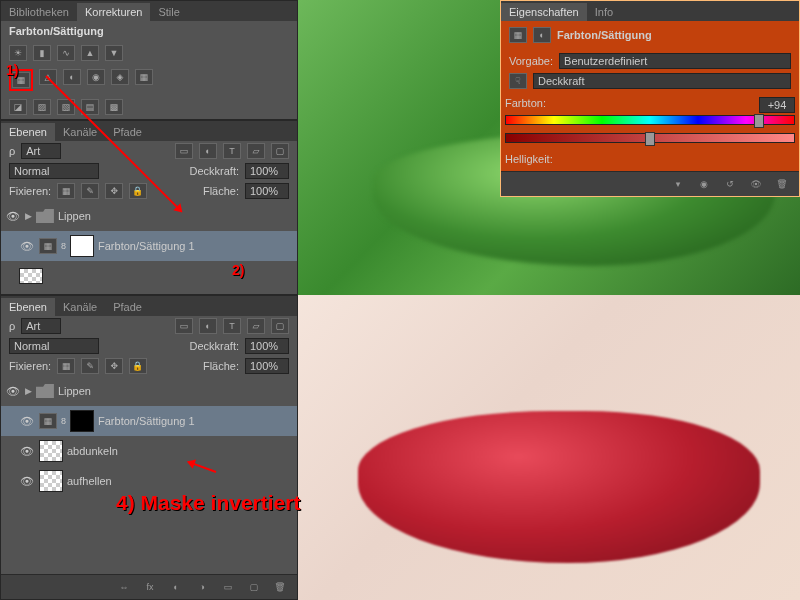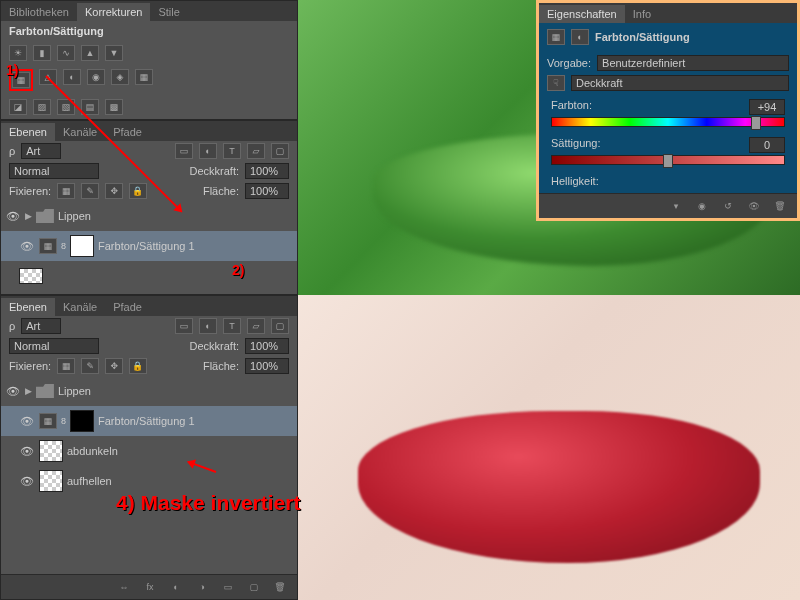--- a/index.html
+++ b/index.html
@@ -22,22 +22,22 @@
 .eye{width:16px;text-align:center;color:#ccc}
 .thumb{width:24px;height:22px;background:#fff;border:1px solid #222}
 .thumb.black{background:#000}
 .thumb.check{background:repeating-conic-gradient(#ccc 0 25%,#fff 0 50%) 0 0/8px 8px}
 .folder{width:18px;height:14px;background:#888;clip-path:polygon(0 20%,40% 20%,50% 0,100% 0,100% 100%,0 100%)}
 .arrow{color:#aaa;font-size:9px}
 .green-img{flex:1;background:linear-gradient(135deg,#6db85a 0%,#3a8a2e 40%,#5aaa45 60%,#2d6b25 100%);position:relative}
 .green-img::before{content:"";position:absolute;left:15%;right:5%;top:45%;bottom:10%;background:radial-gradient(ellipse at 40% 30%,#8fd96e 0%,#3d8b2f 50%,#1f5518 100%);border-radius:60% 50% 50% 60%/40% 40% 60% 60%;filter:blur(2px)}
 .red-img{flex:1;background:linear-gradient(135deg,#f5e5dc 0%,#ead5cb 40%,#f0dccf 100%);position:relative}
 .red-img::before{content:"";position:absolute;left:12%;right:8%;top:38%;bottom:12%;background:radial-gradient(ellipse at 40% 30%,#e84a5a 0%,#b81e2e 50%,#7a0f1a 100%);border-radius:55% 50% 55% 60%/45% 45% 60% 60%;filter:blur(1px)}
-.props{position:absolute;right:0;top:0;width:264px;background:#0c4a6e;border:3px solid #fdba74;z-index:5}
-.slider-row{padding:4px 12px}
+.props{position:absolute;right:0;top:0;width:300px;background:#c2410c;border:1px solid #fdba74;z-index:5}
+.slider-row{padding:4px 4px}
 .slider-label{display:flex;justify-content:space-between;padding:2px 0}
 .gradient{height:10px;background:linear-gradient(90deg,red,yellow,lime,cyan,blue,magenta,red);border:1px solid #222;position:relative}
 .sat-grad{height:10px;background:linear-gradient(90deg,#800,#f88);border:1px solid #222;position:relative}
 .handle{position:absolute;top:-2px;width:10px;height:14px;background:#999;border:1px solid #333;transform:translateX(-50%)}
 .red-anno{color:#f00;font-weight:bold;font-size:14px;text-shadow:1px 1px 0 #000;position:absolute;pointer-events:none}
 .red-arrow{position:absolute;background:#f00;height:2px;transform-origin:left center;pointer-events:none}
 .red-arrow::after{content:"";position:absolute;right:-8px;top:-4px;border:5px solid transparent;border-left:8px solid #f00}
 .btm-icons{display:flex;justify-content:flex-end;gap:8px;padding:4px 8px;background:#414141;border-top:1px solid #2a2a2a}
 .btm-icons .ico{background:transparent;border:none;color:#999}
 .val{background:#3a3a3a;border:1px solid #222;width:36px;text-align:center;padding:1px 3px}
@@ -153,24 +153,20 @@
   <div class="slider-row">
    <div class="slider-label">
     <span>Farbton:</span>
     <span class="val">+94</span>
    </div>
    <div class="gradient">
     <div class="handle" style="left:88%"></div>
    </div>
   </div>
   <div class="slider-row">
-   <div class="slider-label">
-    <span>Sättigung:</span>
-    <span class="val">0</span>
-   </div>
    <div class="sat-grad">
     <div class="handle" style="left:50%"></div>
    </div>
   </div>
   <div class="slider-row">
    <div class="slider-label">
     <span>Helligkeit:</span>
    </div>
   </div>
   <div class="btm-icons">

